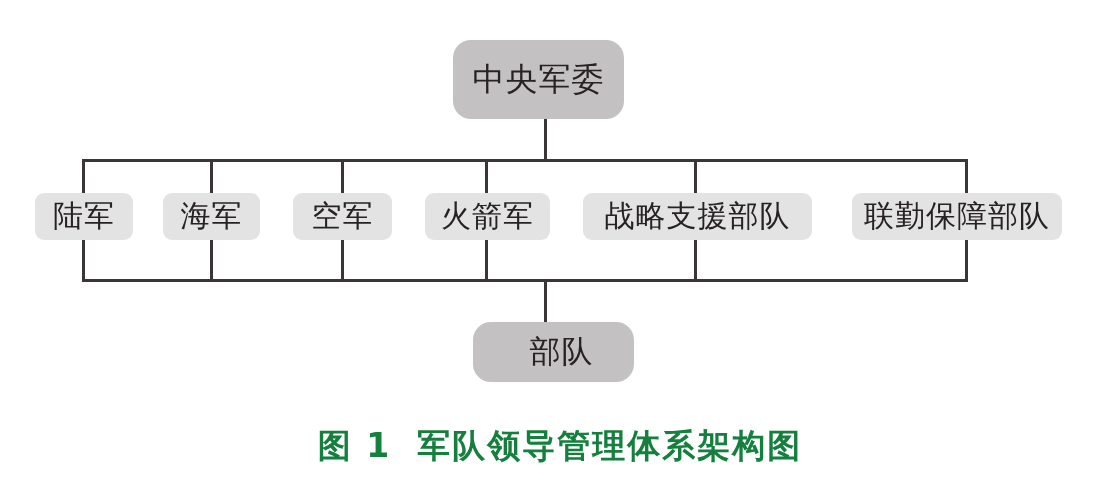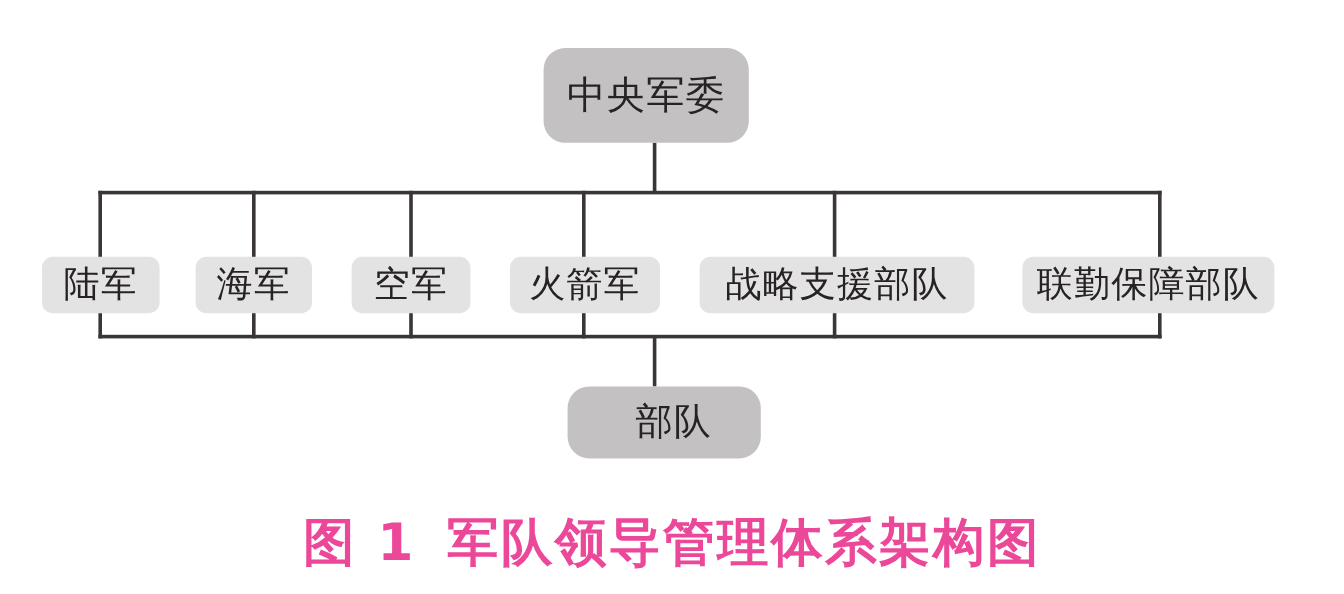--- a/index.html
+++ b/index.html
@@ -46,36 +46,36 @@
   .node-root {
     left: 453px; top: 40px; width: 171px; height: 79px;
     font-size: 32px;
   }
   .node-sink {
     left: 473px; top: 322px; width: 145px; height: 60px;
     font-size: 31px;
     border-radius: 14px;
     padding-left: 16px;
   }
-  .branch { top: 214px; height: 47px; text-align: right; }
+  .branch { top: 193px; height: 47px; text-align: right; }
   .branch-0 { left: 35px;  width: 98px;  }
   .branch-1 { left: 163px; width: 97px;  }
   .branch-2 { left: 293px; width: 99px;  }
   .branch-3 { left: 425px; width: 125px; }
   .branch-4 { left: 583px; width: 229px; }
   .branch-5 { left: 852px; width: 210px; }
   
   .caption {
     position: absolute;
     left: 0; right: 0; top: 424px;
     text-align: center;
     font-family: "DejaVu Sans", "Liberation Sans", sans-serif;
     font-weight: bold;
-    font-size: 43px;
-    color: #ec4899;
+    font-size: 33px;
+    color: #15803d;
     letter-spacing: 2px;
   }
   .caption .fig-label { margin-right: 26px; }
 </style>
 </head>
 <body>
 
 <div class="canvas">
 
   <div class="line v" style="left:544px; top:119px; height:41px"></div>

